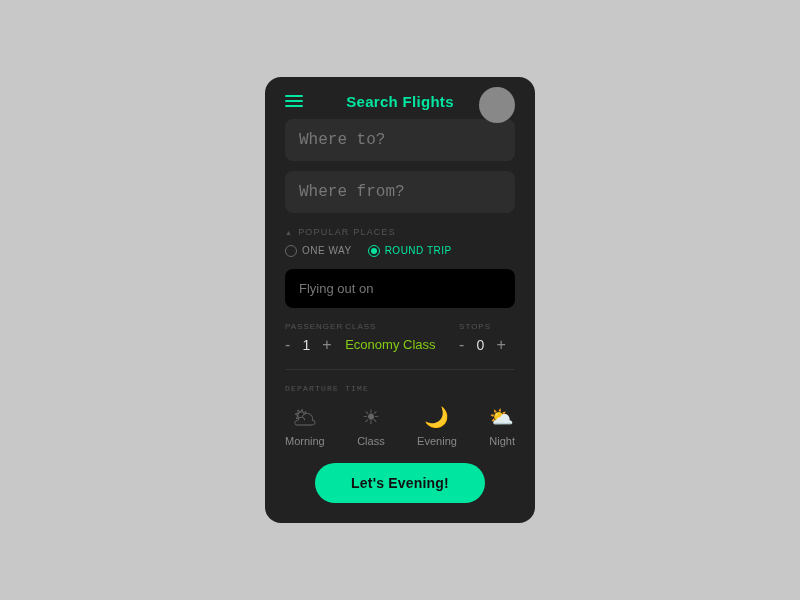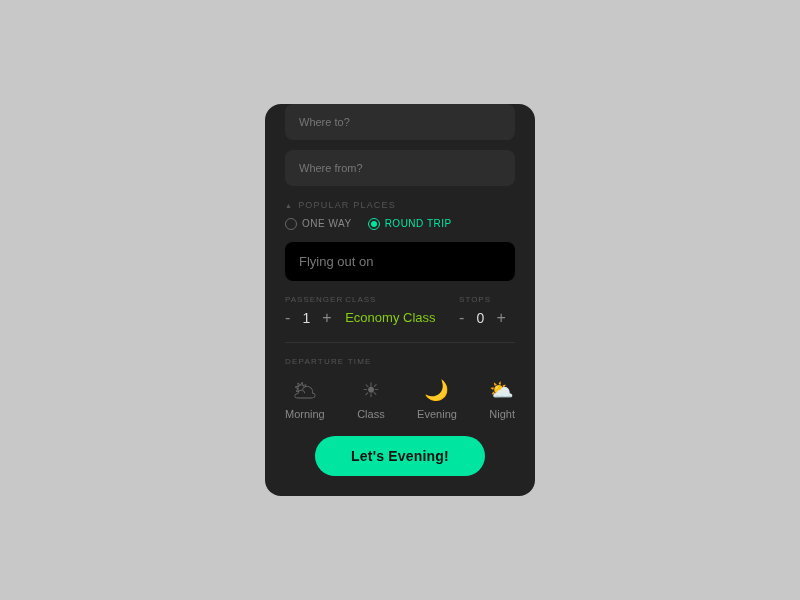--- a/index.html
+++ b/index.html
@@ -72,23 +72,24 @@
       padding: 0 20px 20px 20px;
     }
 
     .input-field {
       width: 100%;
       background: #2d2d2d;
       border: none;
       border-radius: 8px;
       padding: 12px 14px;
       color: #ffffff;
-      font-size: 11px;
+      font-size: 16px;
       margin-bottom: 10px;
       outline: none;
+      font-family: Liberation Mono, monospace;
     }
 
     .input-field::placeholder {
       color: #777;
     }
 
     .section-label {
       font-size: 9px;
       color: #555;
       letter-spacing: 1.2px;
@@ -224,20 +225,21 @@
     .departure-section {
       margin-bottom: 16px;
     }
 
     .departure-label {
       font-size: 8px;
       color: #555;
       letter-spacing: 1.2px;
       text-transform: uppercase;
       margin-bottom: 12px;
+      font-family: Liberation Mono, monospace;
     }
 
     .time-options {
       display: flex;
       justify-content: space-between;
       align-items: flex-end;
     }
 
     .time-option {
       display: flex;
@@ -279,20 +281,29 @@
       height: 1px;
       background: #333;
       margin: 10px 0 14px 0;
     }
   </style>
 </head>
 <body>
 
 <div class="app-container">
 
+  <div class="header">
+    <div class="menu-icon">
+      <span></span>
+        <span></span>
+        <span></span>
+    </div>
+    <div class="header-title">Search Flights</div>
+    <div class="avatar"></div>
+  </div>
 
   <div class="body">
 
     
     <input class="input-field" type="text" placeholder="Where to?" style="">
 
     
     <input class="input-field" type="text" placeholder="Where from?" style="">
 
     

